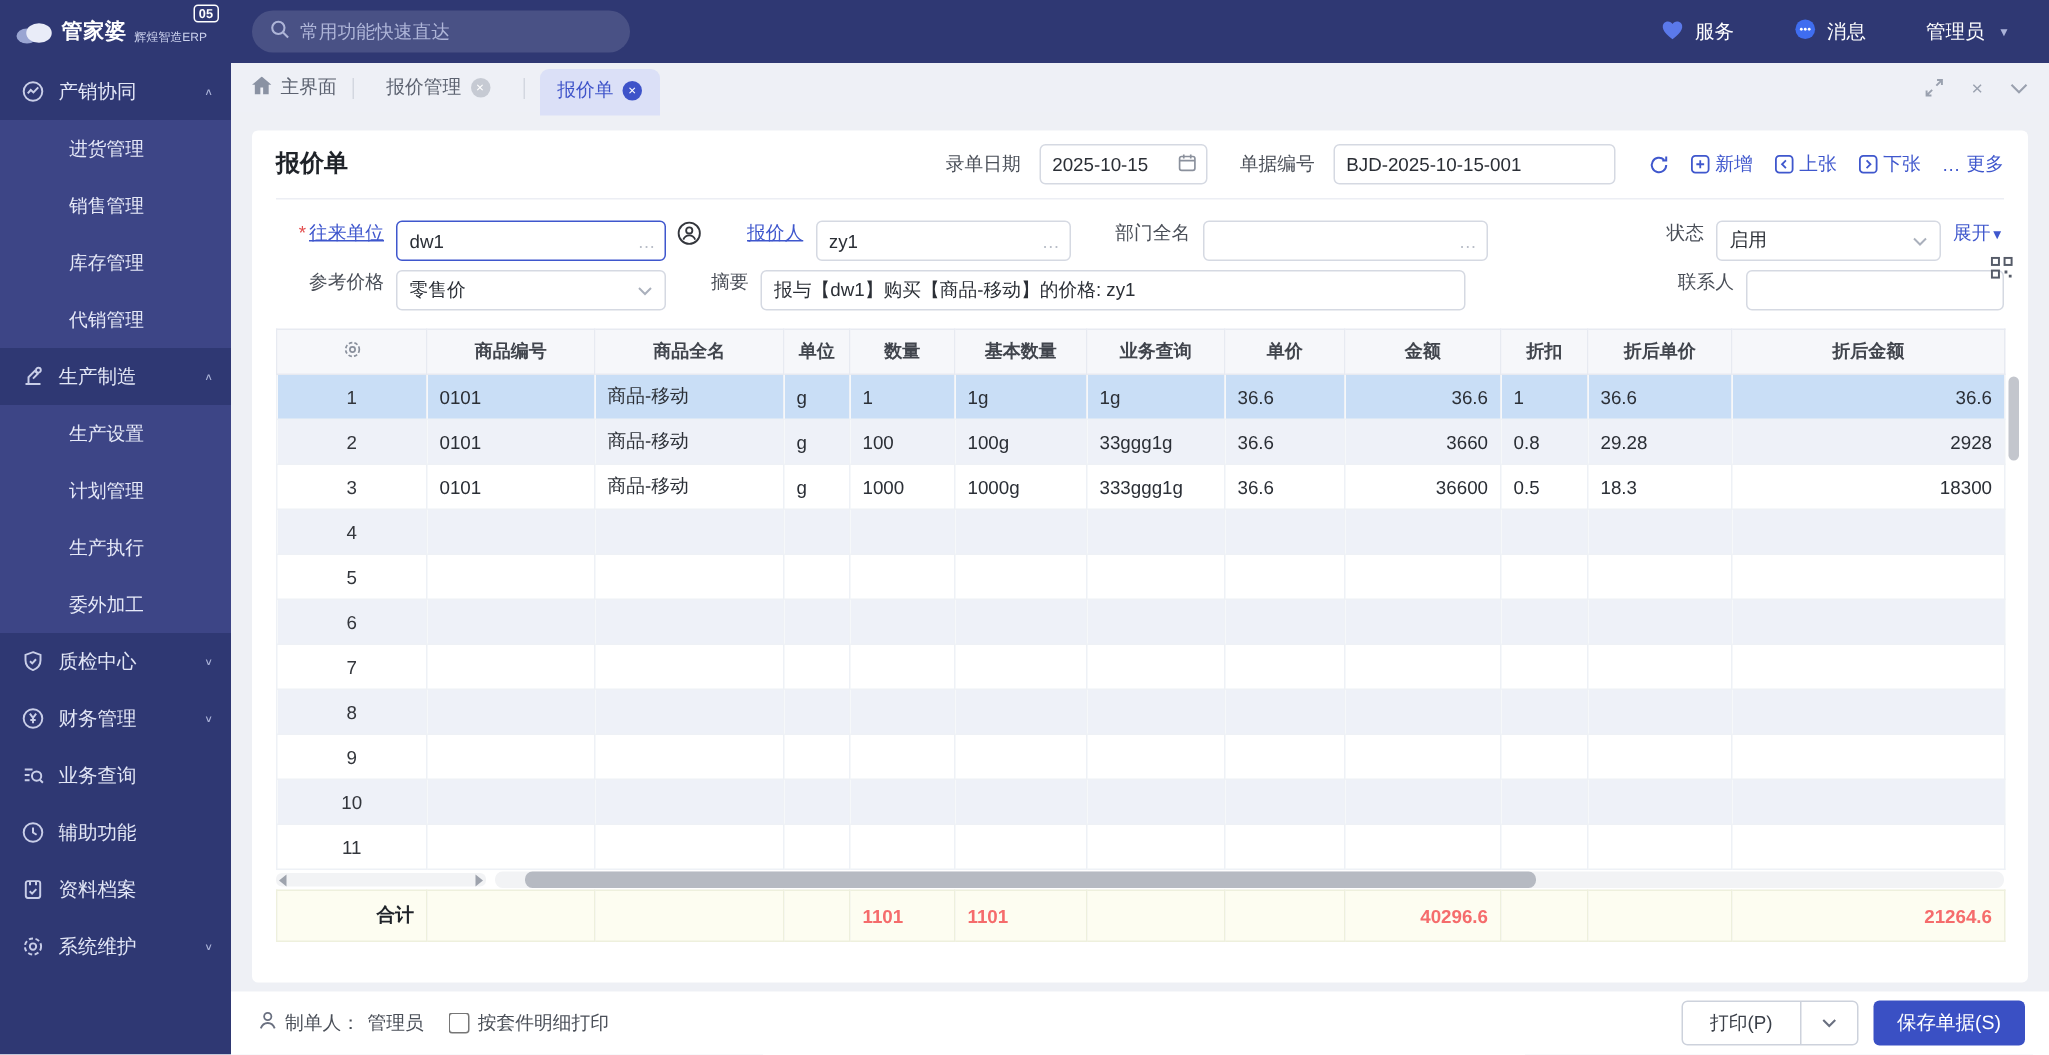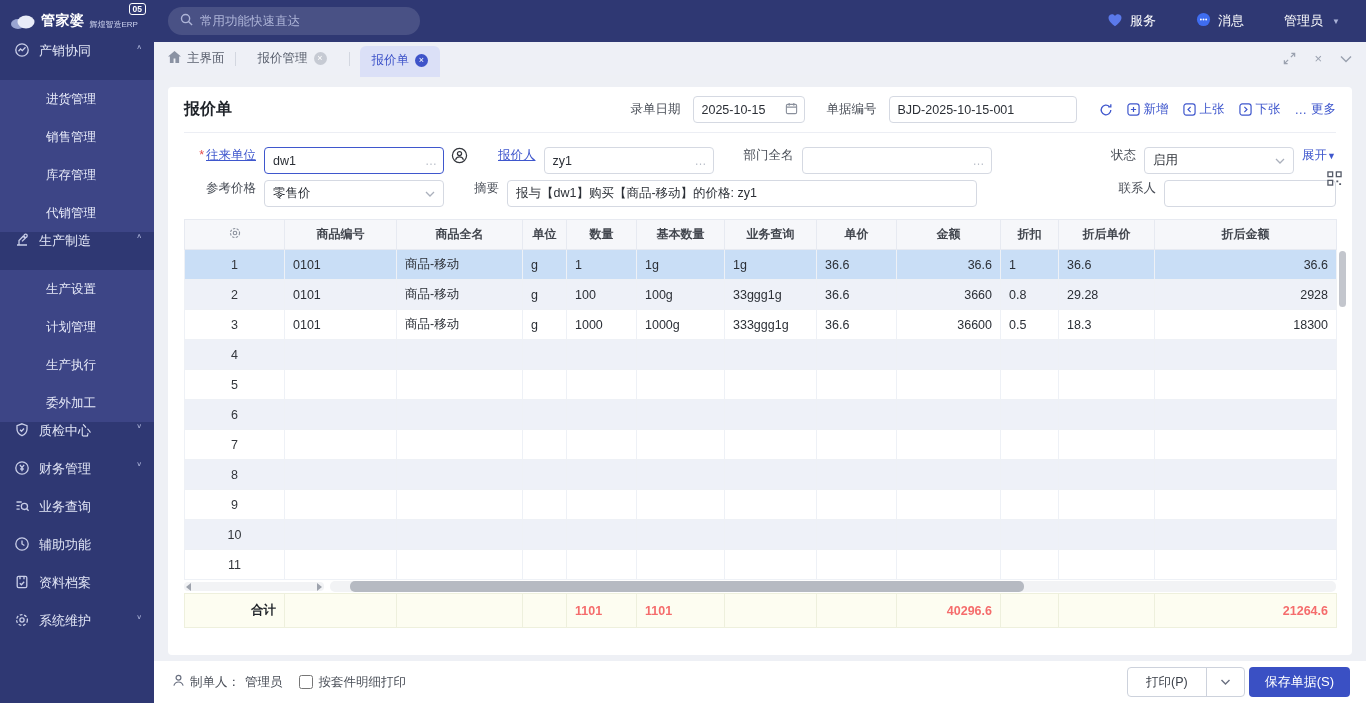--- a/index.html
+++ b/index.html
@@ -7,21 +7,21 @@
   body { font-family:"Liberation Sans","DejaVu Sans",sans-serif; font-size:12.5px; color:#2b2f36; background:#eef0f5; }
   .app { width:1366px; height:703px; display:flex; }
 
   
   .sidebar { width:154px; height:703px; background:#2f3873; flex:0 0 154px; color:#e2e6f6; overflow:hidden; }
   .side-logo { height:42px; display:flex; align-items:center; padding:0 10px; gap:5px; position:relative; }
   .logo-cloud svg { display:block; }
   .logo-name { font-size:14px; font-weight:bold; color:#fff; letter-spacing:.5px; white-space:nowrap; }
   .logo-sub { font-size:8px; color:#cdd3ee; white-space:nowrap; transform:translateY(3px); }
   .logo-badge { position:absolute; top:3px; right:8px; border:1px solid #fff; border-radius:3px; font-size:8.5px; padding:0 3px; color:#fff; font-weight:bold; }
-  .side-parent { height:38px; display:flex; align-items:flex-start; padding:0 12px 0 14px; gap:9px; font-size:13px; cursor:pointer; white-space:nowrap; }
+  .side-parent { height:38px; display:flex; align-items:center; padding:0 12px 0 14px; gap:9px; font-size:13px; cursor:pointer; white-space:nowrap; }
   .side-ico svg { display:block; }
   .side-chev { margin-left:auto; font-size:8px; color:#aab2d8; transform:scaleY(.8); }
   .side-children { background:#3d4586; }
   .side-child { height:38px; line-height:38px; padding-left:46px; font-size:12.5px; color:#e6e9f8; cursor:pointer; white-space:nowrap; }
 
   
   .main { flex:1; display:flex; flex-direction:column; min-width:0; }
 
   .topbar { height:42px; background:#2f3873; display:flex; align-items:center; padding:0 26px 0 14px; flex:0 0 42px; }
   .searchbox { width:252px; height:28px; background:rgba(255,255,255,.13); border-radius:14px; display:flex; align-items:center; padding:0 12px; gap:7px; }
@@ -94,21 +94,21 @@
 
   .totals-tbl td { background:#fdfdf1; border:1px solid #eef0dd; height:34px; font-size:12.5px; }
   .totals-tbl td.tlabel { text-align:right; font-weight:bold; color:#1f2329; }
   .totals-tbl td.tred { color:#f56c6c; font-weight:bold; }
 
   
   .footer-bar { height:42px; background:#fff; display:flex; align-items:center; padding:0 16px 0 18px; flex:0 0 42px; gap:10px; }
   .maker { display:flex; align-items:center; gap:5px; color:#4a4f58; }
   .chk { display:flex; align-items:center; gap:6px; color:#4a4f58; margin-left:6px; cursor:pointer; }
   .chk input { width:14px; height:14px; accent-color:#3f57cd; }
-  .footer-right { margin-left:auto; display:flex; align-items:center; gap:4px; }
+  .footer-right { margin-left:auto; display:flex; align-items:center; gap:10px; }
   .splitbtn { display:flex; height:30px; border:1px solid #cdd2dc; border-radius:4px; overflow:hidden; background:#fff; }
   .splitbtn .p1 { padding:0 18px; display:flex; align-items:center; cursor:pointer; color:#3a3f48; }
   .splitbtn .p2 { width:38px; display:flex; align-items:center; justify-content:center; border-left:1px solid #cdd2dc; cursor:pointer; color:#6a7080; }
   .savebtn { height:30px; background:#3a50c4; color:#fff; border:none; border-radius:4px; padding:0 16px; font-size:13px; cursor:pointer; font-family:inherit; }
 </style>
 </head>
 <body>
 
 <div class="app">
 

